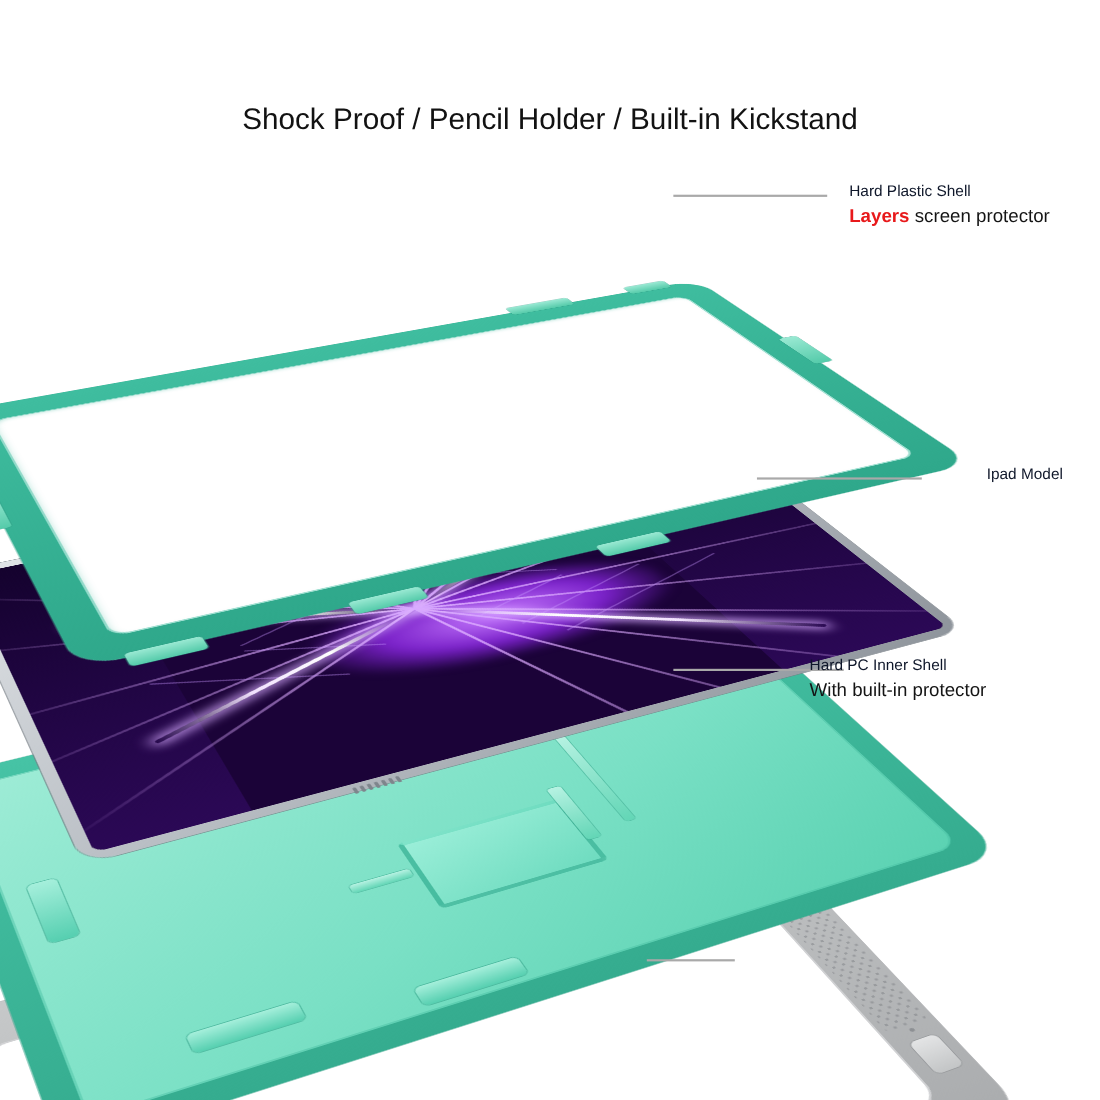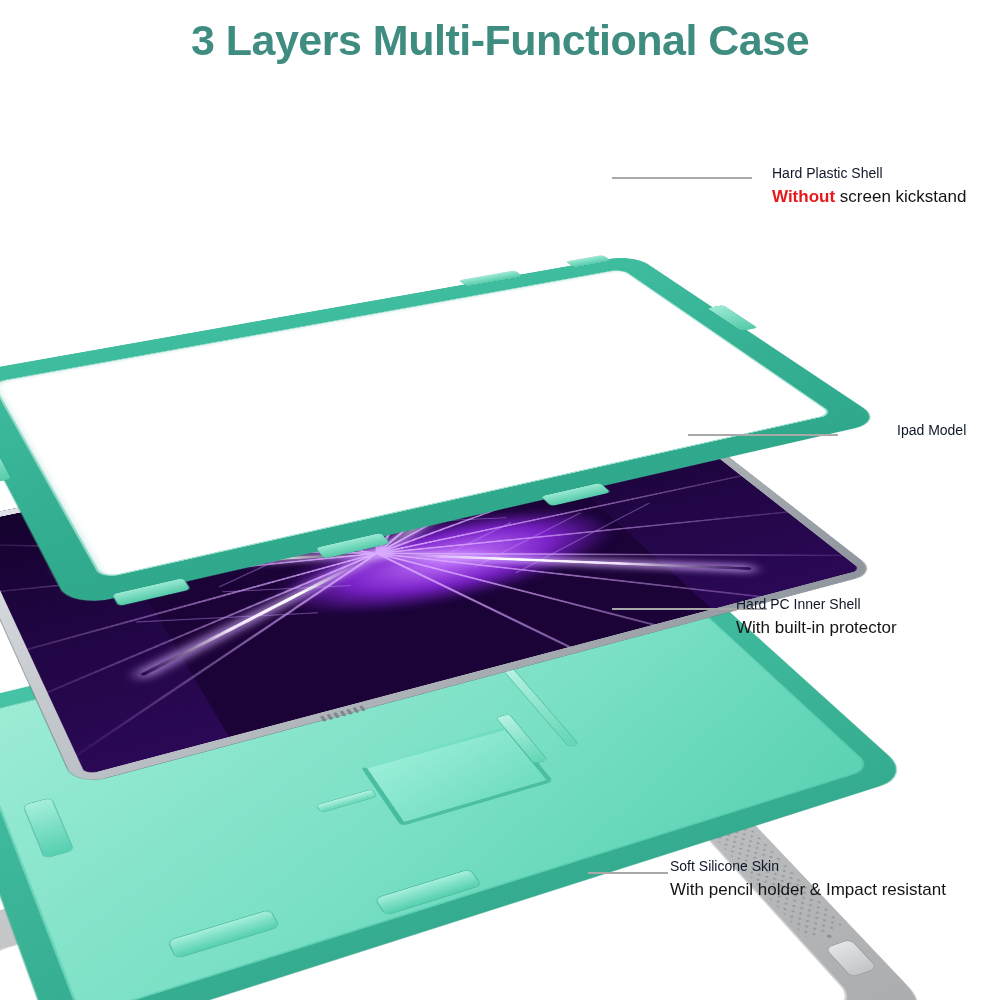--- a/index.html
+++ b/index.html
@@ -235,21 +235,21 @@
     border-radius:7px;
     box-shadow:0 0 0 1px rgba(150,152,155,.8);
   }
   .dot{position:absolute;width:5px;height:5px;border-radius:50%;background:#8d9094;}
 </style>
 </head>
 <body>
 
 <div id="stage">
 
-  <div class="title">3 Layers Multi-Functional Case</div>
+  <div class="subtitle">Shock Proof / Pencil Holder / Built-in Kickstand</div>
 
   <div class="scene">
 
     <div class="layer" id="skin">
       <div class="outer">
         <div class="sidewall"></div>
         <div class="cavity"></div>
 
         <div class="honey" style="right:6px;top:150px;width:46px;height:250px;"></div>
 
@@ -360,30 +360,26 @@
 
   </div>
 
   <div class="leader" style="left:612px;top:177px;width:140px;"></div>
   <div class="leader" style="left:688px;top:434px;width:150px;"></div>
   <div class="leader" style="left:612px;top:608px;width:155px;"></div>
   <div class="leader" style="left:588px;top:872px;width:80px;"></div>
 
   <div class="callout" style="left:772px;top:165px;">
     <div class="head">Hard Plastic Shell</div>
-    <div class="sub"><span class="warn">Without</span><span> screen kickstand</span></div>
+    <div class="sub"><span class="warn">Layers</span><span> screen protector</span></div>
   </div>
 
   <div class="callout" style="left:897px;top:422px;">
     <div class="head">Ipad Model</div>
   </div>
 
   <div class="callout" style="left:736px;top:596px;">
     <div class="head">Hard PC Inner Shell</div>
     <div class="sub">With built-in protector</div>
   </div>
 
-  <div class="callout" style="left:670px;top:858px;">
-    <div class="head">Soft Silicone Skin</div>
-    <div class="sub">With pencil holder &amp; Impact resistant</div>
-  </div>
 
 </div>
 
 </body></html>

